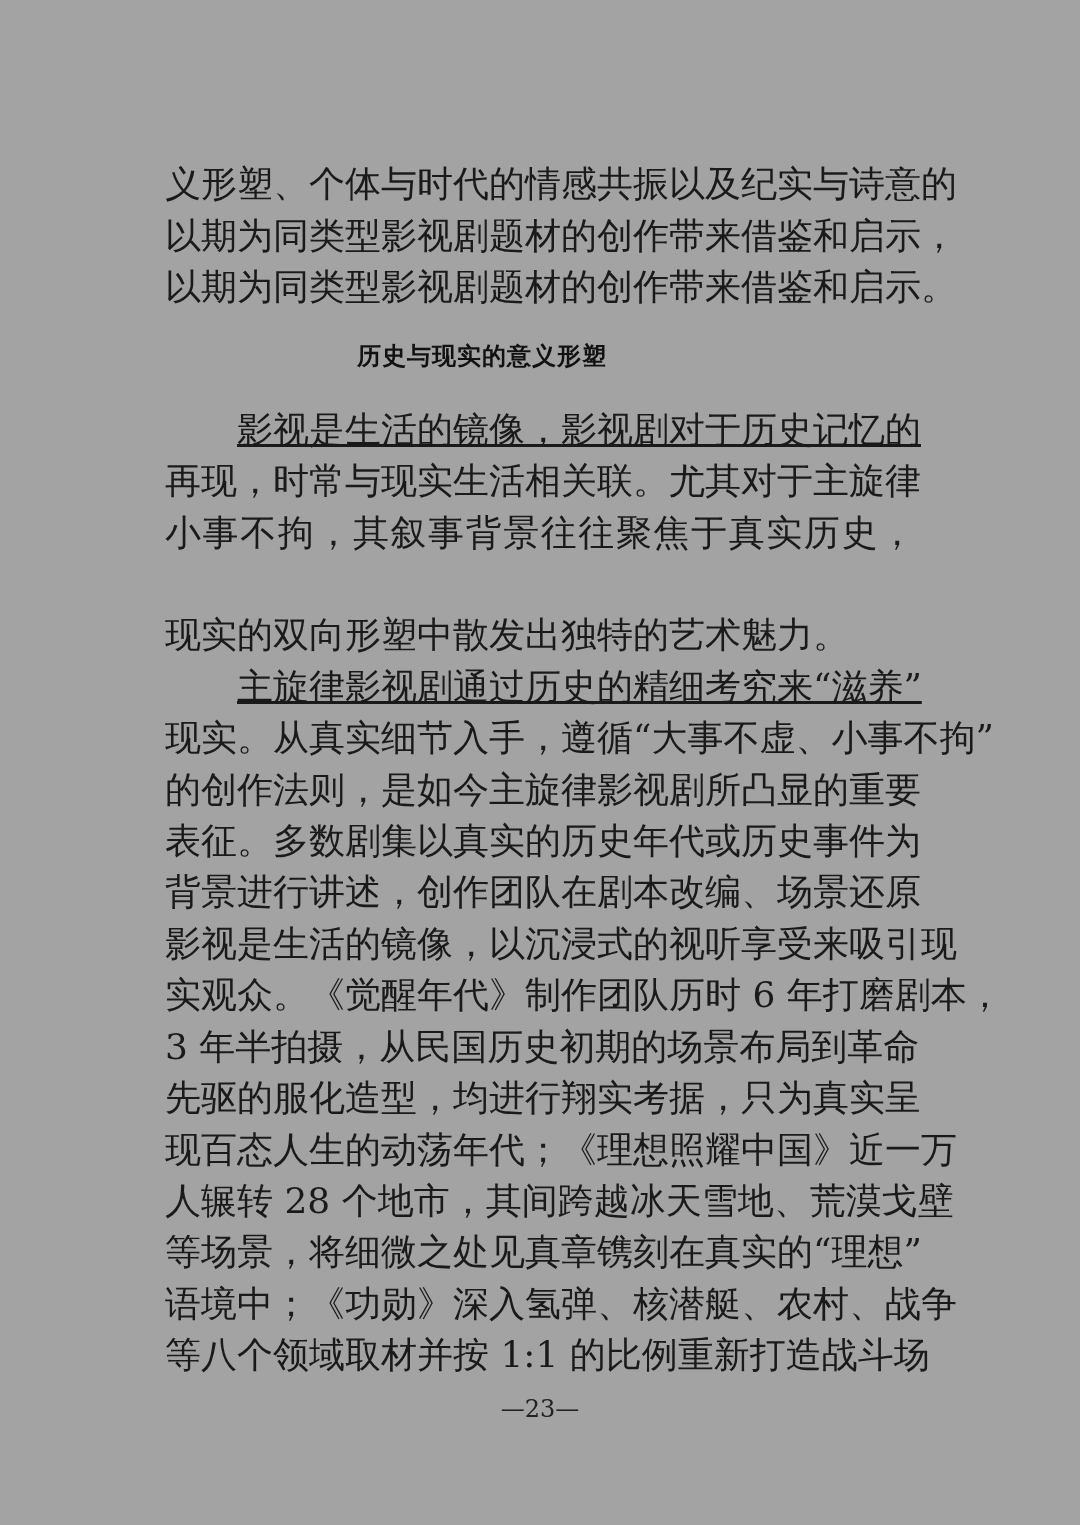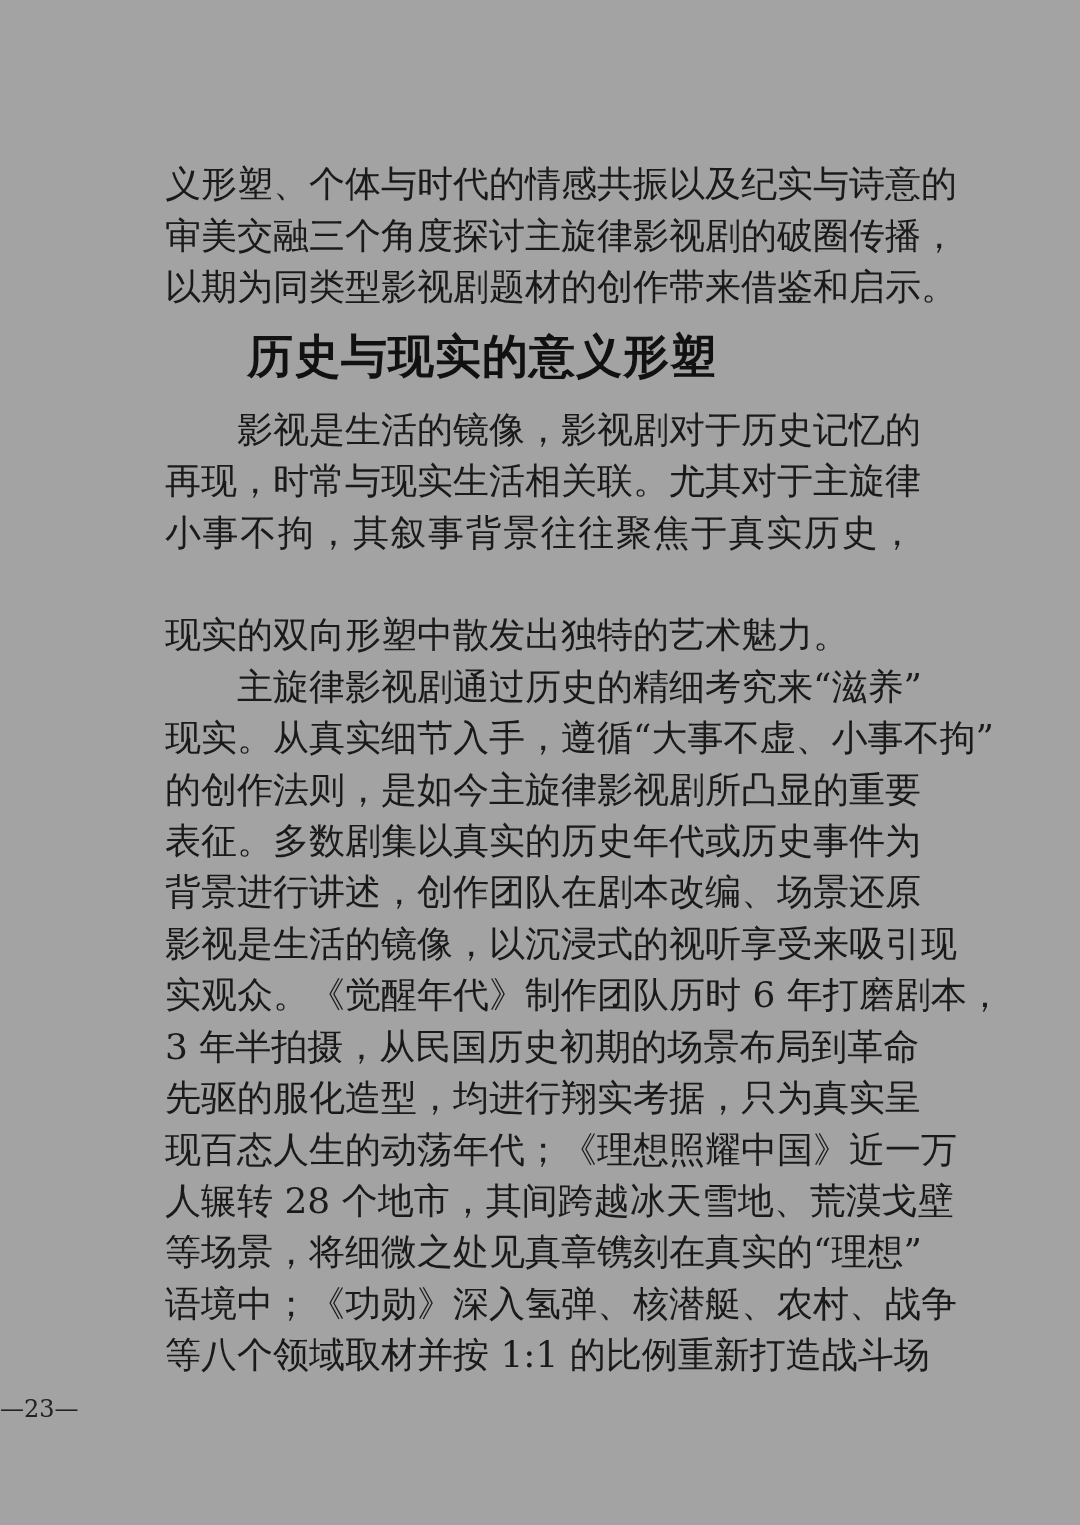--- a/index.html
+++ b/index.html
@@ -12,51 +12,51 @@
       height: 52px;
       font-family: "DejaVu Serif", "Liberation Serif", serif;
       font-size: 36px;
       line-height: 52px;
       color: #1a1a1a;
       white-space: nowrap;
       text-align: justify;
       text-align-last: justify;
       letter-spacing: 0px;
     }
-    .line.indent { left: 237px; width: 678px; }
+    .line.indent { left: 237px; width: 678px; text-decoration: underline; }
     .line.last { text-align-last: left; }
     .heading {
       position: absolute;
       left: 0; width: 964px;
       top: 330px;
       text-align: center;
       font-family: "DejaVu Sans", "Liberation Sans", sans-serif;
       font-weight: bold;
-      font-size: 46px;
+      font-size: 24px;
       line-height: 52px;
       color: #111111;
       letter-spacing: 1px;
     }
     .page-number {
       position: absolute;
       left: 0; width: 1080px;
       top: 1395px;
-      text-align: left;
+      text-align: center;
       font-family: "DejaVu Serif", "Liberation Serif", serif;
       font-size: 24px;
       color: #222222;
     }
   </style>
 </head>
 <body>
 
 <div class="page">
 
   <div class="line" style="top:158px">义形塑、个体与时代的情感共振以及纪实与诗意的</div>
-  <div class="line" style="top:210px">审美交融三个角度探讨主旋律影视剧的破圈传播，</div>
+  <div class="line" style="top:210px">以期为同类型影视剧题材的创作带来借鉴和启示，</div>
   <div class="line last" style="top:261px">以期为同类型影视剧题材的创作带来借鉴和启示。</div>
 
   <div class="heading">历史与现实的意义形塑</div>
 
   <div class="line indent" style="top:404px">影视是生活的镜像，影视剧对于历史记忆的</div>
   <div class="line" style="top:455px">再现，时常与现实生活相关联。尤其对于主旋律</div>
   <div class="line" style="top:507px">小事不拘，其叙事背景往往聚焦于真实历史，</div>
   <div class="line last" style="top:609px">现实的双向形塑中散发出独特的艺术魅力。</div>
 
   <div class="line indent" style="top:661px">主旋律影视剧通过历史的精细考究来“滋养”</div>

